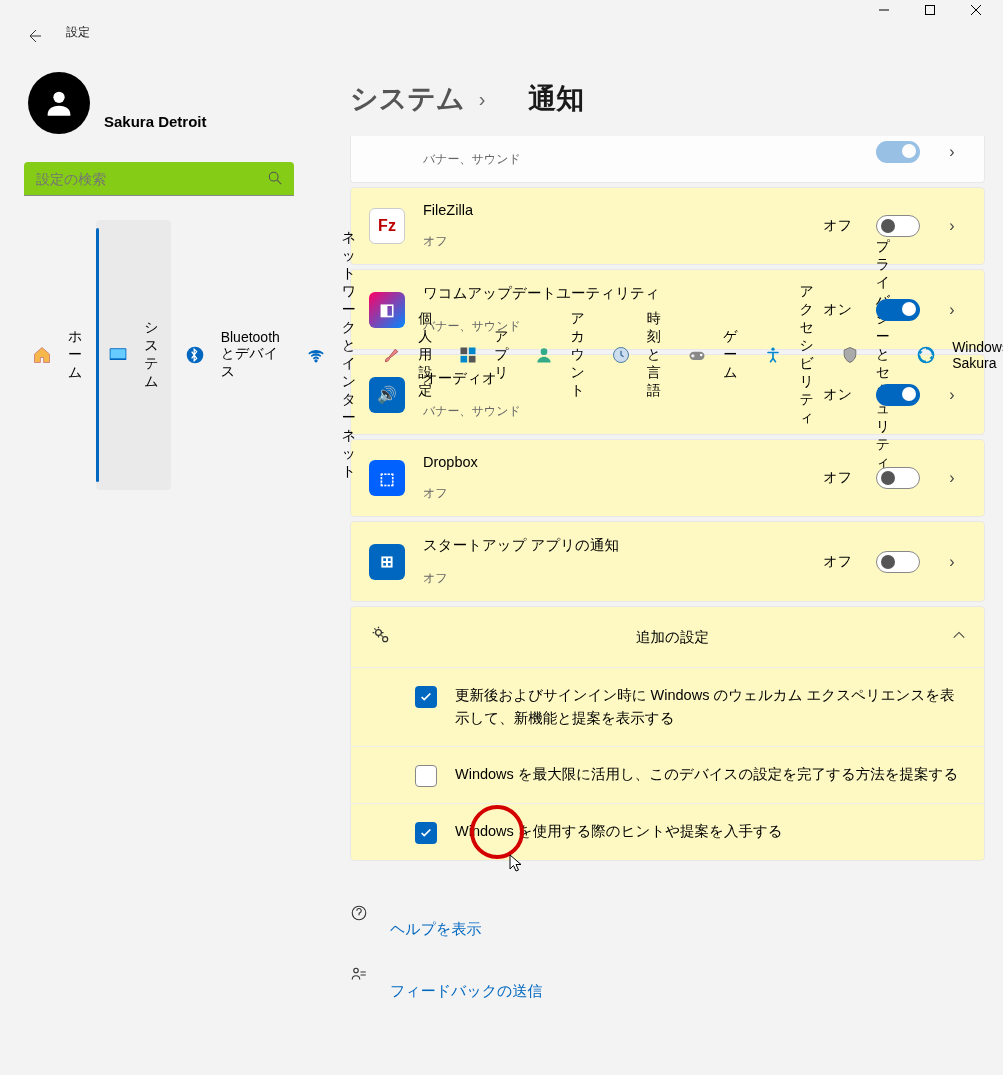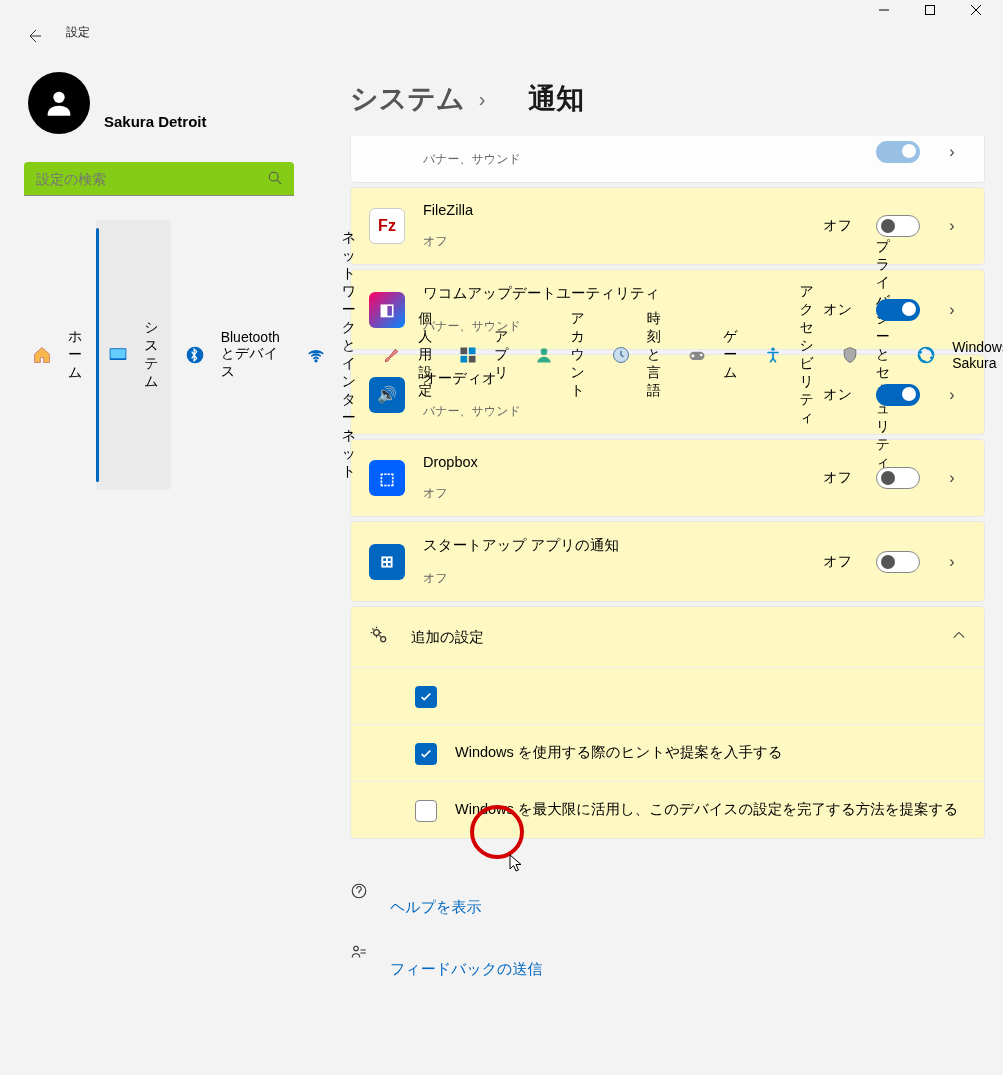--- a/index.html
+++ b/index.html
@@ -43,21 +43,21 @@
   .row-sub { font-size:12px; color:#666; margin-top:15px; }
   .state-label { font-size:14px; margin-right:6px; }
   .toggle { width:44px; height:22px; border-radius:11px; position:relative; flex-shrink:0; }
   .toggle.on { background:#0067c0; }
   .toggle.off { background:#fff; border:1px solid #888; }
   .toggle .knob { position:absolute; width:14px; height:14px; border-radius:50%; top:3px; }
   .toggle.on .knob { right:4px; background:#fff; }
   .toggle.off .knob { left:4px; background:#555; top:3px; }
   .chevron { width:28px; text-align:center; color:#444; flex-shrink:0; }
 
-  .expander-header { display:flex; align-items:center; padding:18px 18px; gap:18px; cursor:pointer; }
+  .expander-header { display:flex; align-items:center; padding:18px 18px; gap:18px; cursor:pointer;text-align:center; }
   .expander-header .gear-icon { width:24px; color:#333; }
   .expander-header .title { flex:1; font-size:14.5px; }
   .expander-header .caret { color:#444; }
 
   .check-row { display:flex; align-items:flex-start; gap:18px; padding:16px 18px 16px 64px; border-top:1px solid #eee; }
   .checkbox { width:22px; height:22px; border-radius:4px; flex-shrink:0; display:flex; align-items:center; justify-content:center; margin-top:2px; }
   .checkbox.checked { background:#0067c0; color:#fff; }
   .checkbox.unchecked { background:#fff; border:1.5px solid #888; }
   .check-label { font-size:14.5px; line-height:1.6; }
 
@@ -345,32 +345,33 @@
             </svg>
         </span>
       </div>
       <div id="check-rows">
           <div class="check-row">
             <div class="checkbox checked">
               <svg width="14" height="14" viewBox="0 0 16 16">
                 <path d="M3 8l3 3 7-7" stroke="#fff" fill="none" stroke-width="2"></path>
               </svg>
             </div>
+            <div class="check-label">更新後およびサインイン時に Windows のウェルカム エクスペリエンスを表示して、新機能と提案を表示する</div>
+          </div>
+          <div class="check-row">
+            <div class="checkbox unchecked"></div>
+            <div class="check-label">Windows を最大限に活用し、このデバイスの設定を完了する方法を提案する</div>
           </div>
           <div class="check-row">
             <div class="checkbox checked">
               <svg width="14" height="14" viewBox="0 0 16 16">
                 <path d="M3 8l3 3 7-7" stroke="#fff" fill="none" stroke-width="2"></path>
               </svg>
             </div>
             <div class="check-label">Windows を使用する際のヒントや提案を入手する</div>
-          </div>
-          <div class="check-row">
-            <div class="checkbox unchecked"></div>
-            <div class="check-label">Windows を最大限に活用し、このデバイスの設定を完了する方法を提案する</div>
           </div>
         </div>
     </div>
 
     <div class="footer-links">
       <div class="footer-link">
         <span class="icon">
           <svg width="18" height="18" viewBox="0 0 24 24" fill="none" stroke="#333" stroke-width="1.5">
               <circle cx="12" cy="12" r="9"></circle>
               <path d="M9 9a3 3 0 1 1 4 2.8c-.7.4-1 1-1 1.7V15M12 18h.01"></path>

